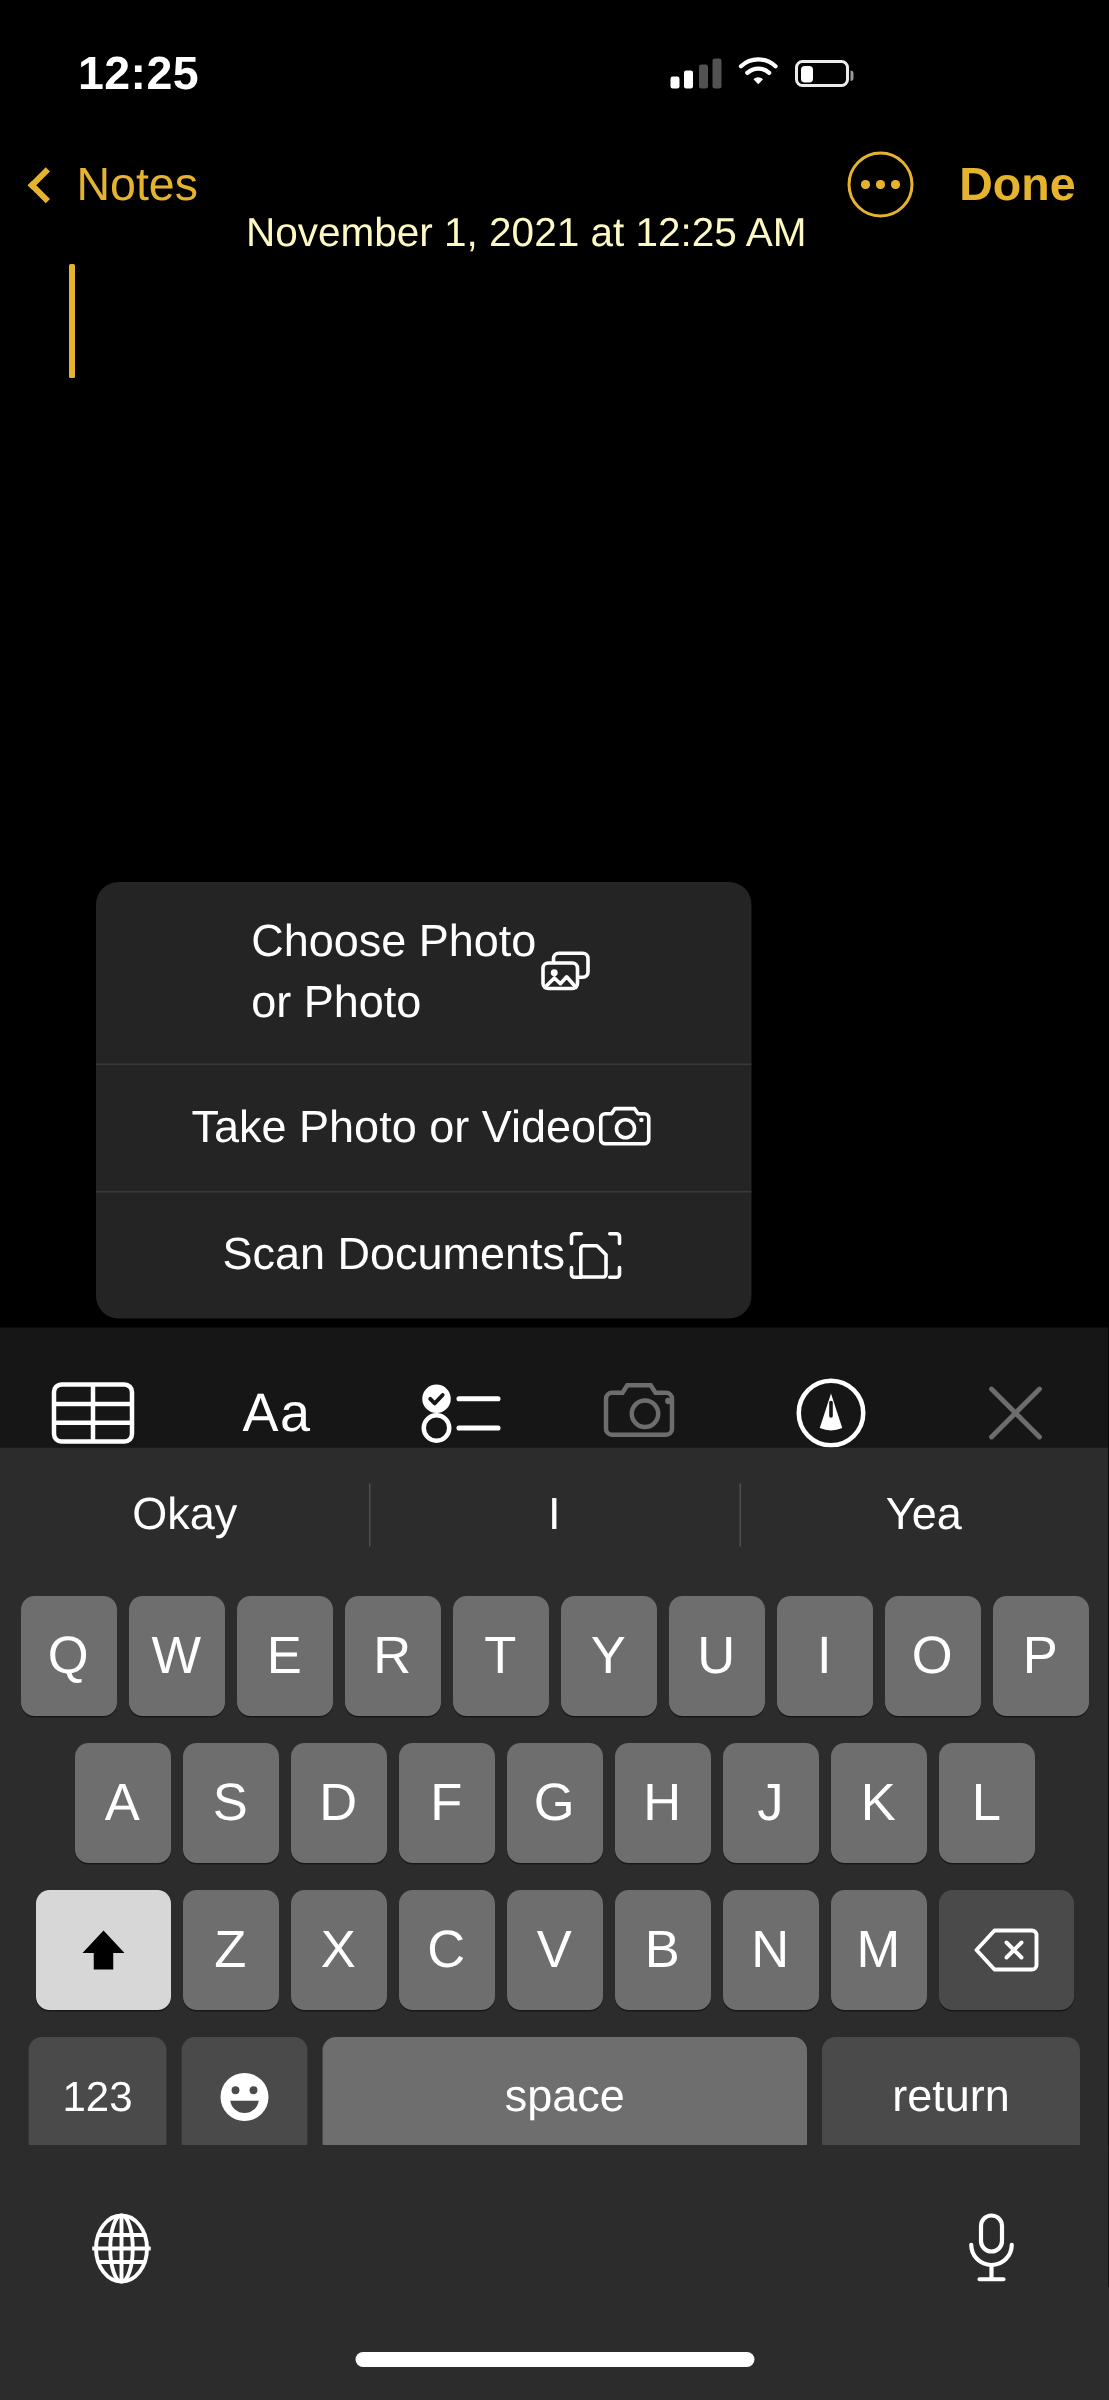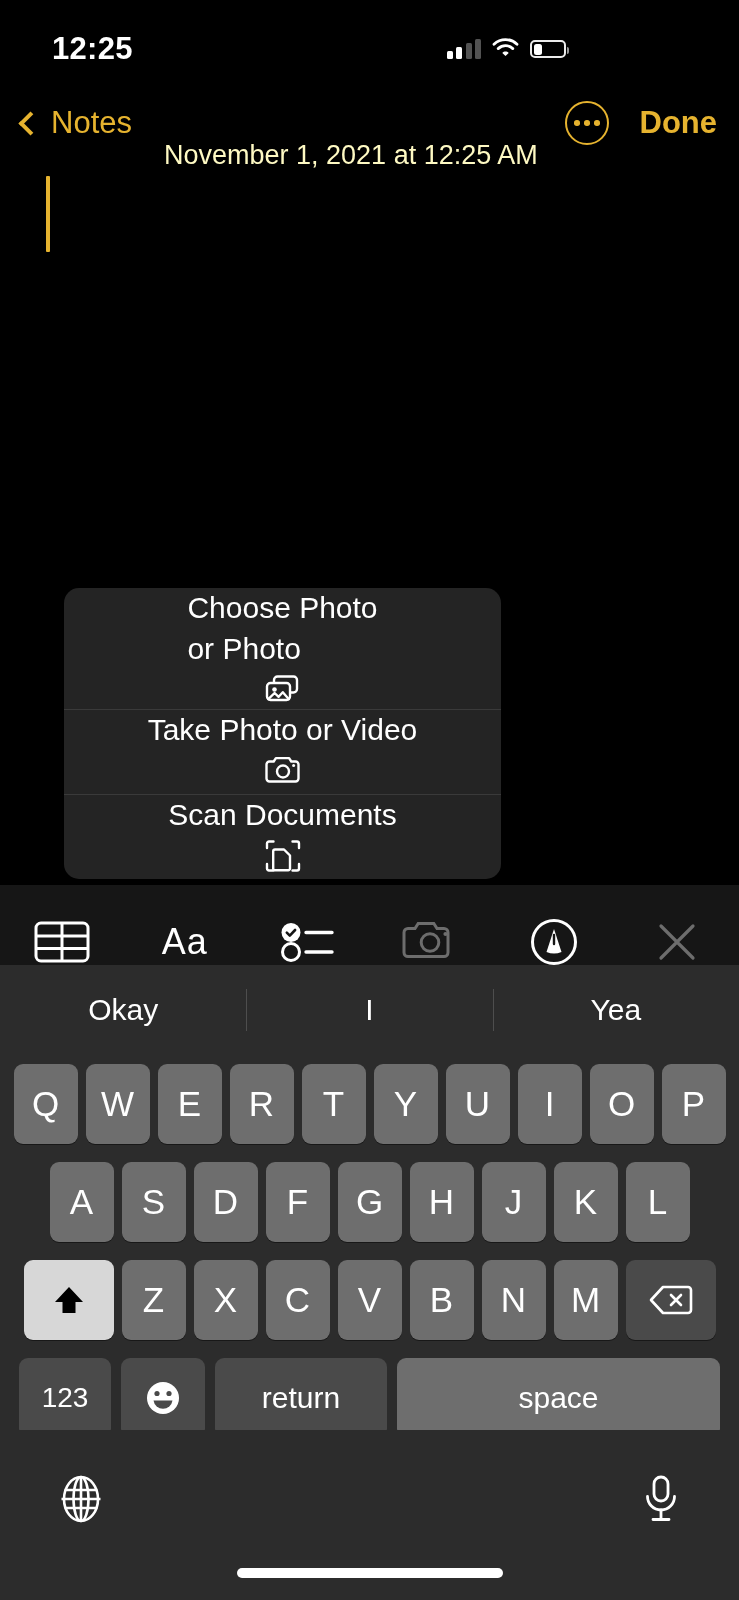--- a/index.html
+++ b/index.html
@@ -93,23 +93,23 @@
     width:739px; height:737px; background:#000;
   }
 
   
   #ctx-menu {
     position:absolute; left:64px; top:588px;
     width:437px; border-radius:15px;
     background:#242424; overflow:hidden;
   }
   .ctx-row {
-    display:flex; align-items:center; justify-content:flex-start;
+    display:flex; align-items:center; justify-content:center;
     padding:0 29px 0 29px;
-    color:#fff; font-size:30px; cursor:pointer;flex-direction:column;
+    color:#fff; font-size:30px; cursor:pointer;
   }
   .ctx-row + .ctx-row { border-top:1px solid #3a3a3a; }
   .ctx-row .ctx-label { line-height:1.36; }
   .ctx-row.two-line { height:121px; }
   .ctx-row.one-line { height:85px; }
   .ctx-ico { width:40px; height:40px; flex:0 0 40px; color:#fff; }
   .ctx-ico svg { width:100%; height:100%; display:block; }
 
   
   #fmt-toolbar {
@@ -363,22 +363,22 @@
     <div class="krow" id="krow4">
       <div class="key mod" id="key-123">123</div>
       <div class="key mod" id="key-emoji">
         <svg width="40" height="40" viewBox="0 0 40 40" fill="none">
           <circle cx="20" cy="20" r="16" fill="#fff"></circle>
           <circle cx="14" cy="15.5" r="2.6" fill="#4a4a4a"></circle>
           <circle cx="26" cy="15.5" r="2.6" fill="#4a4a4a"></circle>
           <path d="M10.5 22.5h19a9.6 9.6 0 01-19 0z" fill="#4a4a4a"></path>
         </svg>
       </div>
+      <div class="key" id="key-space">space</div>
       <div class="key mod" id="key-return">return</div>
-      <div class="key" id="key-space">space</div>
     </div>
   </div>
 
   <div id="kb-bottom">
     <div id="globe-btn">
       <svg viewBox="0 0 50 50" fill="none">
         <ellipse cx="25" cy="25" rx="17" ry="22" stroke="#fff" stroke-width="2.6"></ellipse>
         <ellipse cx="25" cy="25" rx="7.5" ry="22" stroke="#fff" stroke-width="2.6"></ellipse>
         <path d="M25 3v44M8.6 16h32.8M5.5 25h39M8.6 34h32.8" stroke="#fff" stroke-width="2.6"></path>
       </svg>

